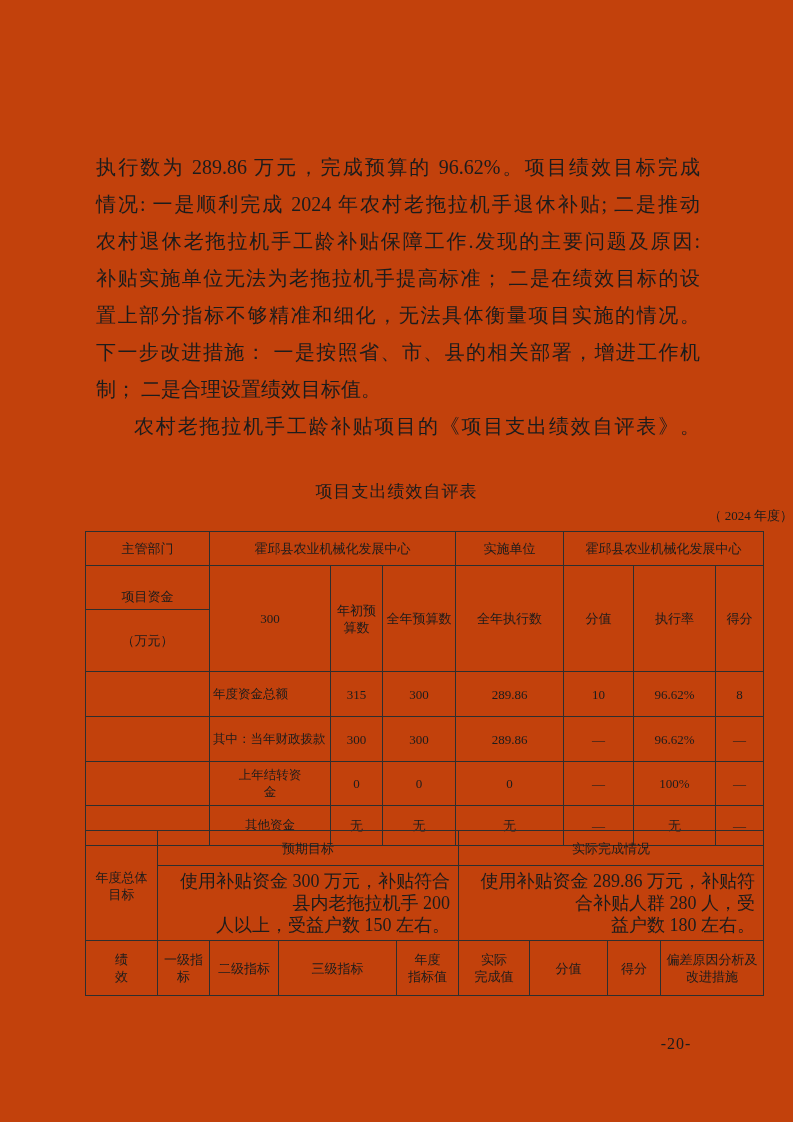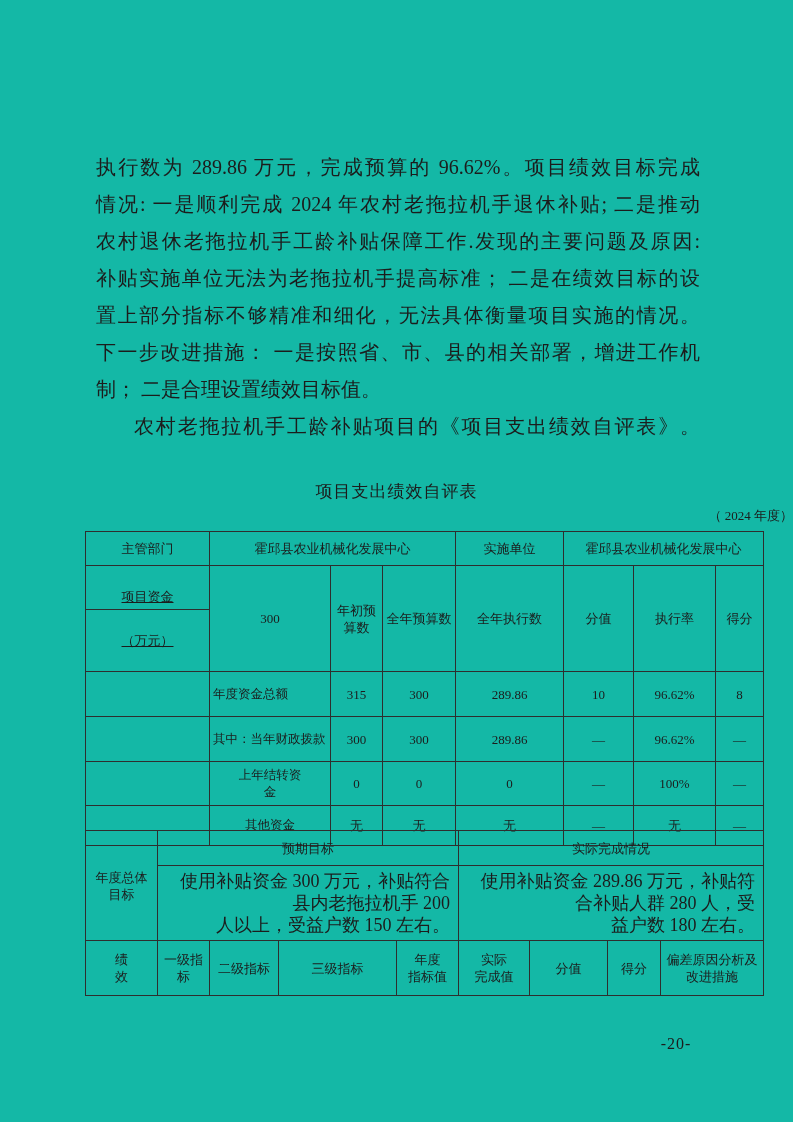--- a/index.html
+++ b/index.html
@@ -2,21 +2,21 @@
 <html><head>
 <meta charset="utf-8">
 <style>
   * { margin: 0; padding: 0; box-sizing: border-box; }
   html, body { background: #888; }
   .page {
     position: relative;
     width: 793px;
     height: 1122px;
     margin: 0 auto;
-    background: #14b8a6;
+    background: #c2410c;
     font-family: "Liberation Serif", "DejaVu Serif", serif;
     color: #1c1c1c;
     overflow: hidden;
   }
 
   
   .para {
     position: absolute;
     left: 96px;
     top: 149px;
@@ -66,21 +66,21 @@
     white-space: pre-line;
     line-height: 17px;
     overflow: hidden;
   }
   .t1 { top: 531px; }
   .t2 { top: 830px; }
   .t3 { top: 940px; }
   .tl { text-align: left; }
   .lbl { font-size: 12.5px; }
 
-  .split-cell { padding: 0; text-decoration: underline; }
+  .split-cell { padding: 0; }
   .split-cell .half {
     height: 27px;
     line-height: 27px;
   }
   .split-cell .half.top { border-bottom: 1px solid #2e2e2e; }
 
   .goal-text { font-size: 18px; line-height: 22px; padding: 2px 8px; text-align: right; }
 
   .page-num {
     position: absolute;

